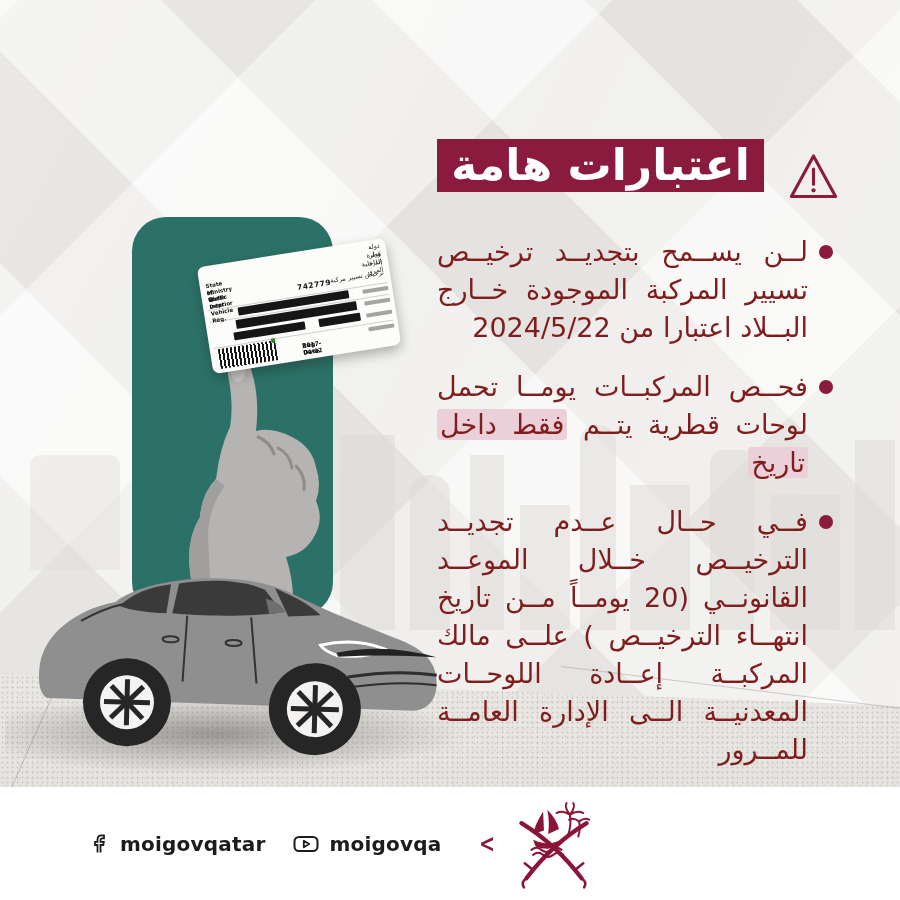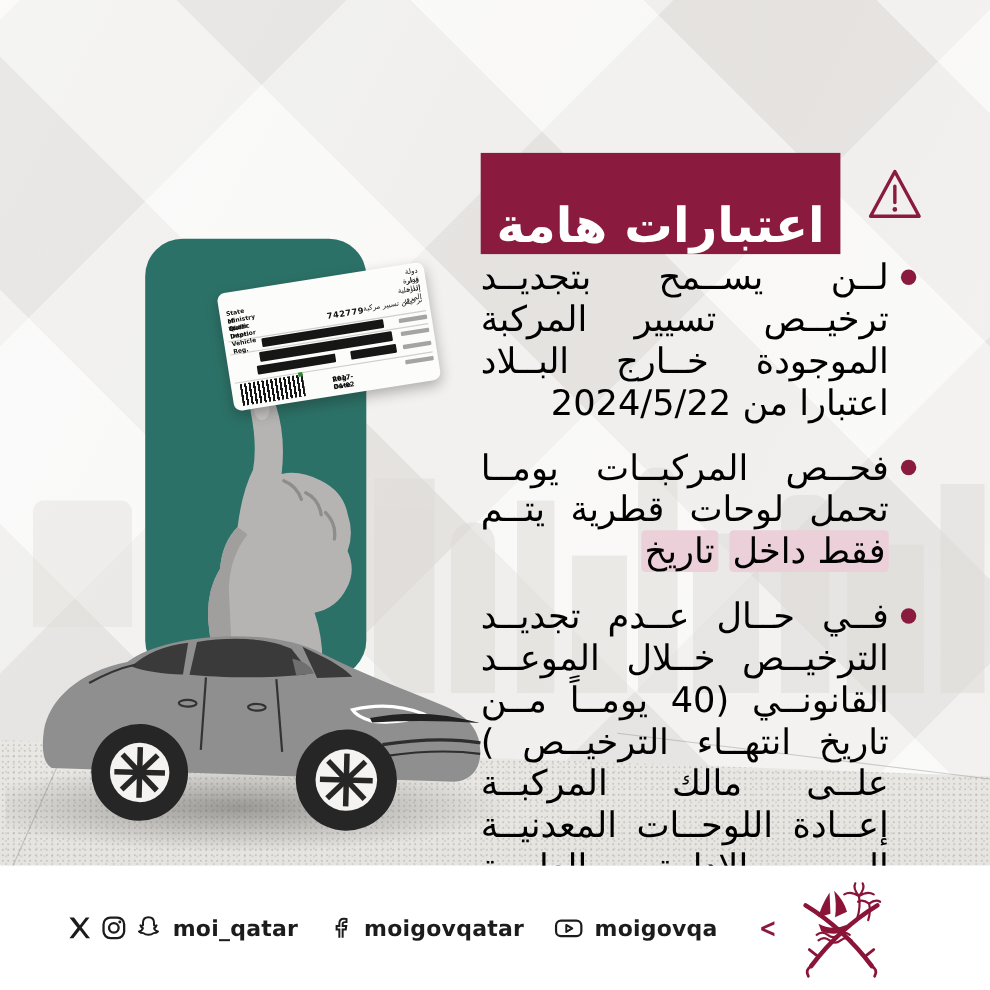--- a/index.html
+++ b/index.html
@@ -59,29 +59,29 @@
   .cf1{top:48px;}.cf2{top:60px;}.cf3{top:72px;}.cf4{top:86px;}
   .c-barcode{left:8px;top:84px;width:58px;height:20px;
     background:repeating-linear-gradient(90deg,#151515 0 2px,#fff 2px 4px);}
   .c-green{left:62px;top:82px;width:4px;height:4px;background:#2c8a2c;}
   .c-reg{left:92px;top:90px;font-size:6px;color:#101010;font-weight:bold;}
   
   .car-shadow{position:absolute;left:5px;top:692px;width:470px;height:84px;
     background:radial-gradient(ellipse at 45% 50%,rgba(80,77,74,.5),rgba(80,77,74,0) 68%);}
   .car{position:absolute;left:18px;top:553px;width:432px;height:222px;transform:rotate(1.5deg);}
   
-  .banner{position:absolute;left:437px;top:139px;width:327px;height:92px;background:#8a1b3f;
-    display:flex;align-items:flex-end;justify-content:center;}
+  .banner{position:absolute;left:437px;top:139px;width:327px;height:53px;background:#8a1b3f;
+    display:flex;align-items:flex-start;justify-content:center;}
   .banner h1{margin:0;color:#fff;font-size:44px;font-weight:bold;direction:rtl;}
   .warn{position:absolute;left:787px;top:146px;width:53px;height:64px;}
   
   .bullets{position:absolute;left:437px;top:233px;width:398px;direction:rtl;}
   .bullet{position:relative;padding-right:27px;margin-bottom:21px;}
   .dot{position:absolute;right:2px;top:12px;width:14px;height:14px;border-radius:50%;background:#8a1b3f;}
-  .btext{margin:0;font-size:32px;line-height:38px;color:#000000;text-align:justify;text-align-last:right;}
+  .btext{margin:0;font-size:27px;line-height:38px;color:#7f1d1d;text-align:justify;text-align-last:right;}
   .hl{background:#ecd0d9;padding:0 3px;border-radius:4px;}
   
   .footer{position:absolute;left:0;top:787px;width:900px;height:113px;background:#ffffff;
     display:flex;align-items:center;padding:0 6px 0 60px;box-sizing:border-box;}
   .sgroup{display:flex;align-items:center;}
   .sgroup svg{display:block;}
   .handle{font-size:20px;font-weight:600;color:#1c1c1c;margin-left:9px;letter-spacing:.2px;}
   .g2{margin-left:27px;}.g3{margin-left:27px;}.g4{margin-left:33px;}
   .sep{margin-left:36px;color:#8a1b3f;font-size:24px;font-weight:bold;transform:scaleX(.8);}
   .emblem{margin-left:10px;}
@@ -202,39 +202,25 @@
     <div class="bullet">
       <span class="dot"></span>
       <p class="btext">لــن يســمح بتجديــد ترخيــص تسيير المركبة الموجودة خــارج البــلاد اعتبارا من 2024/5/22</p>
     </div>
     <div class="bullet">
       <span class="dot"></span>
       <p class="btext"><span>فحــص المركبــات يومــا تحمل لوحات قطرية يتــم </span><span class="hl">فقط داخل</span><span> </span><span class="hl">تاريخ</span></p>
     </div>
     <div class="bullet">
       <span class="dot"></span>
-      <p class="btext">فــي حــال عــدم تجديــد الترخيــص خــلال الموعــد القانونــي (40 يومــاً مــن تاريخ انتهــاء الترخيــص ) علــى مالك المركبــة إعــادة اللوحــات المعدنيــة الــى الإدارة العامــة للمــرور</p>
+      <p class="btext">فــي حــال عــدم تجديــد الترخيــص خــلال الموعــد القانونــي (20 يومــاً مــن تاريخ انتهــاء الترخيــص ) علــى مالك المركبــة إعــادة اللوحــات المعدنيــة الــى الإدارة العامــة للمــرور</p>
     </div>
   </div>
 
   <div class="footer">
-    <div class="sgroup">
-      <svg width="25" height="25" viewBox="0 0 24 24" style="margin-right:6px;">
-        <path fill="#1c1c1c" d="M3 3 L10 12 L3 21 H6.4 L12.1 13.9 L17.6 21 H21 L13.7 11.7 L20.5 3 H17.3 L12.1 9.7 L7 3 Z"></path>
-      </svg>
-      <svg width="25" height="25" viewBox="0 0 24 24" style="margin-right:6px;">
-        <rect x="3" y="3" width="18" height="18" rx="6" fill="none" stroke="#1c1c1c" stroke-width="2"></rect>
-        <circle cx="12" cy="12" r="4.2" fill="none" stroke="#1c1c1c" stroke-width="2"></circle>
-        <circle cx="17.2" cy="6.8" r="1.3" fill="#1c1c1c"></circle>
-      </svg>
-      <svg width="26" height="25" viewBox="0 0 24 24">
-        <path fill="none" stroke="#1c1c1c" stroke-width="1.7" stroke-linejoin="round" d="M12 2.8 c-3.4 0 -4.8 2.4 -4.8 4.8 v2.2 c-.8.4 -1.7.3 -2.3 0 .3 1.2 1.3 2 2.3 2.4 -.5 1.6 -1.9 2.8 -3.5 3 1 1 2.5 1.4 3.9 1.4 .8.8 1.5 1.4 4.4 1.4 s3.6-.6 4.4-1.4 c1.4 0 2.9-.4 3.9-1.4 -1.6-.2 -3-1.4 -3.5-3 1-.4 2-1.2 2.3-2.4 -.6.3 -1.5.4 -2.3 0 V7.6 c0-2.4 -1.4-4.8 -4.8-4.8 Z"></path>
-      </svg>
-      <span class="handle">moi_qatar</span>
-    </div>
 
     <div class="sgroup g2">
       <svg width="24" height="25" viewBox="0 0 24 24">
         <path fill="none" stroke="#1c1c1c" stroke-width="1.8" d="M13.5 21 v-7.5 h2.8 l.5-3.2 h-3.3 V8.6 c0-1 .5-1.8 1.9-1.8 h1.6 V4 c-.7-.1-1.6-.2-2.4-.2 -2.6 0-4.1 1.5-4.1 4.3 v2.2 H8 v3.2 h2.5 V21"></path>
       </svg>
       <span class="handle">moigovqatar</span>
     </div>
 
     <div class="sgroup g3">
       <svg width="28" height="25" viewBox="0 0 28 24">

